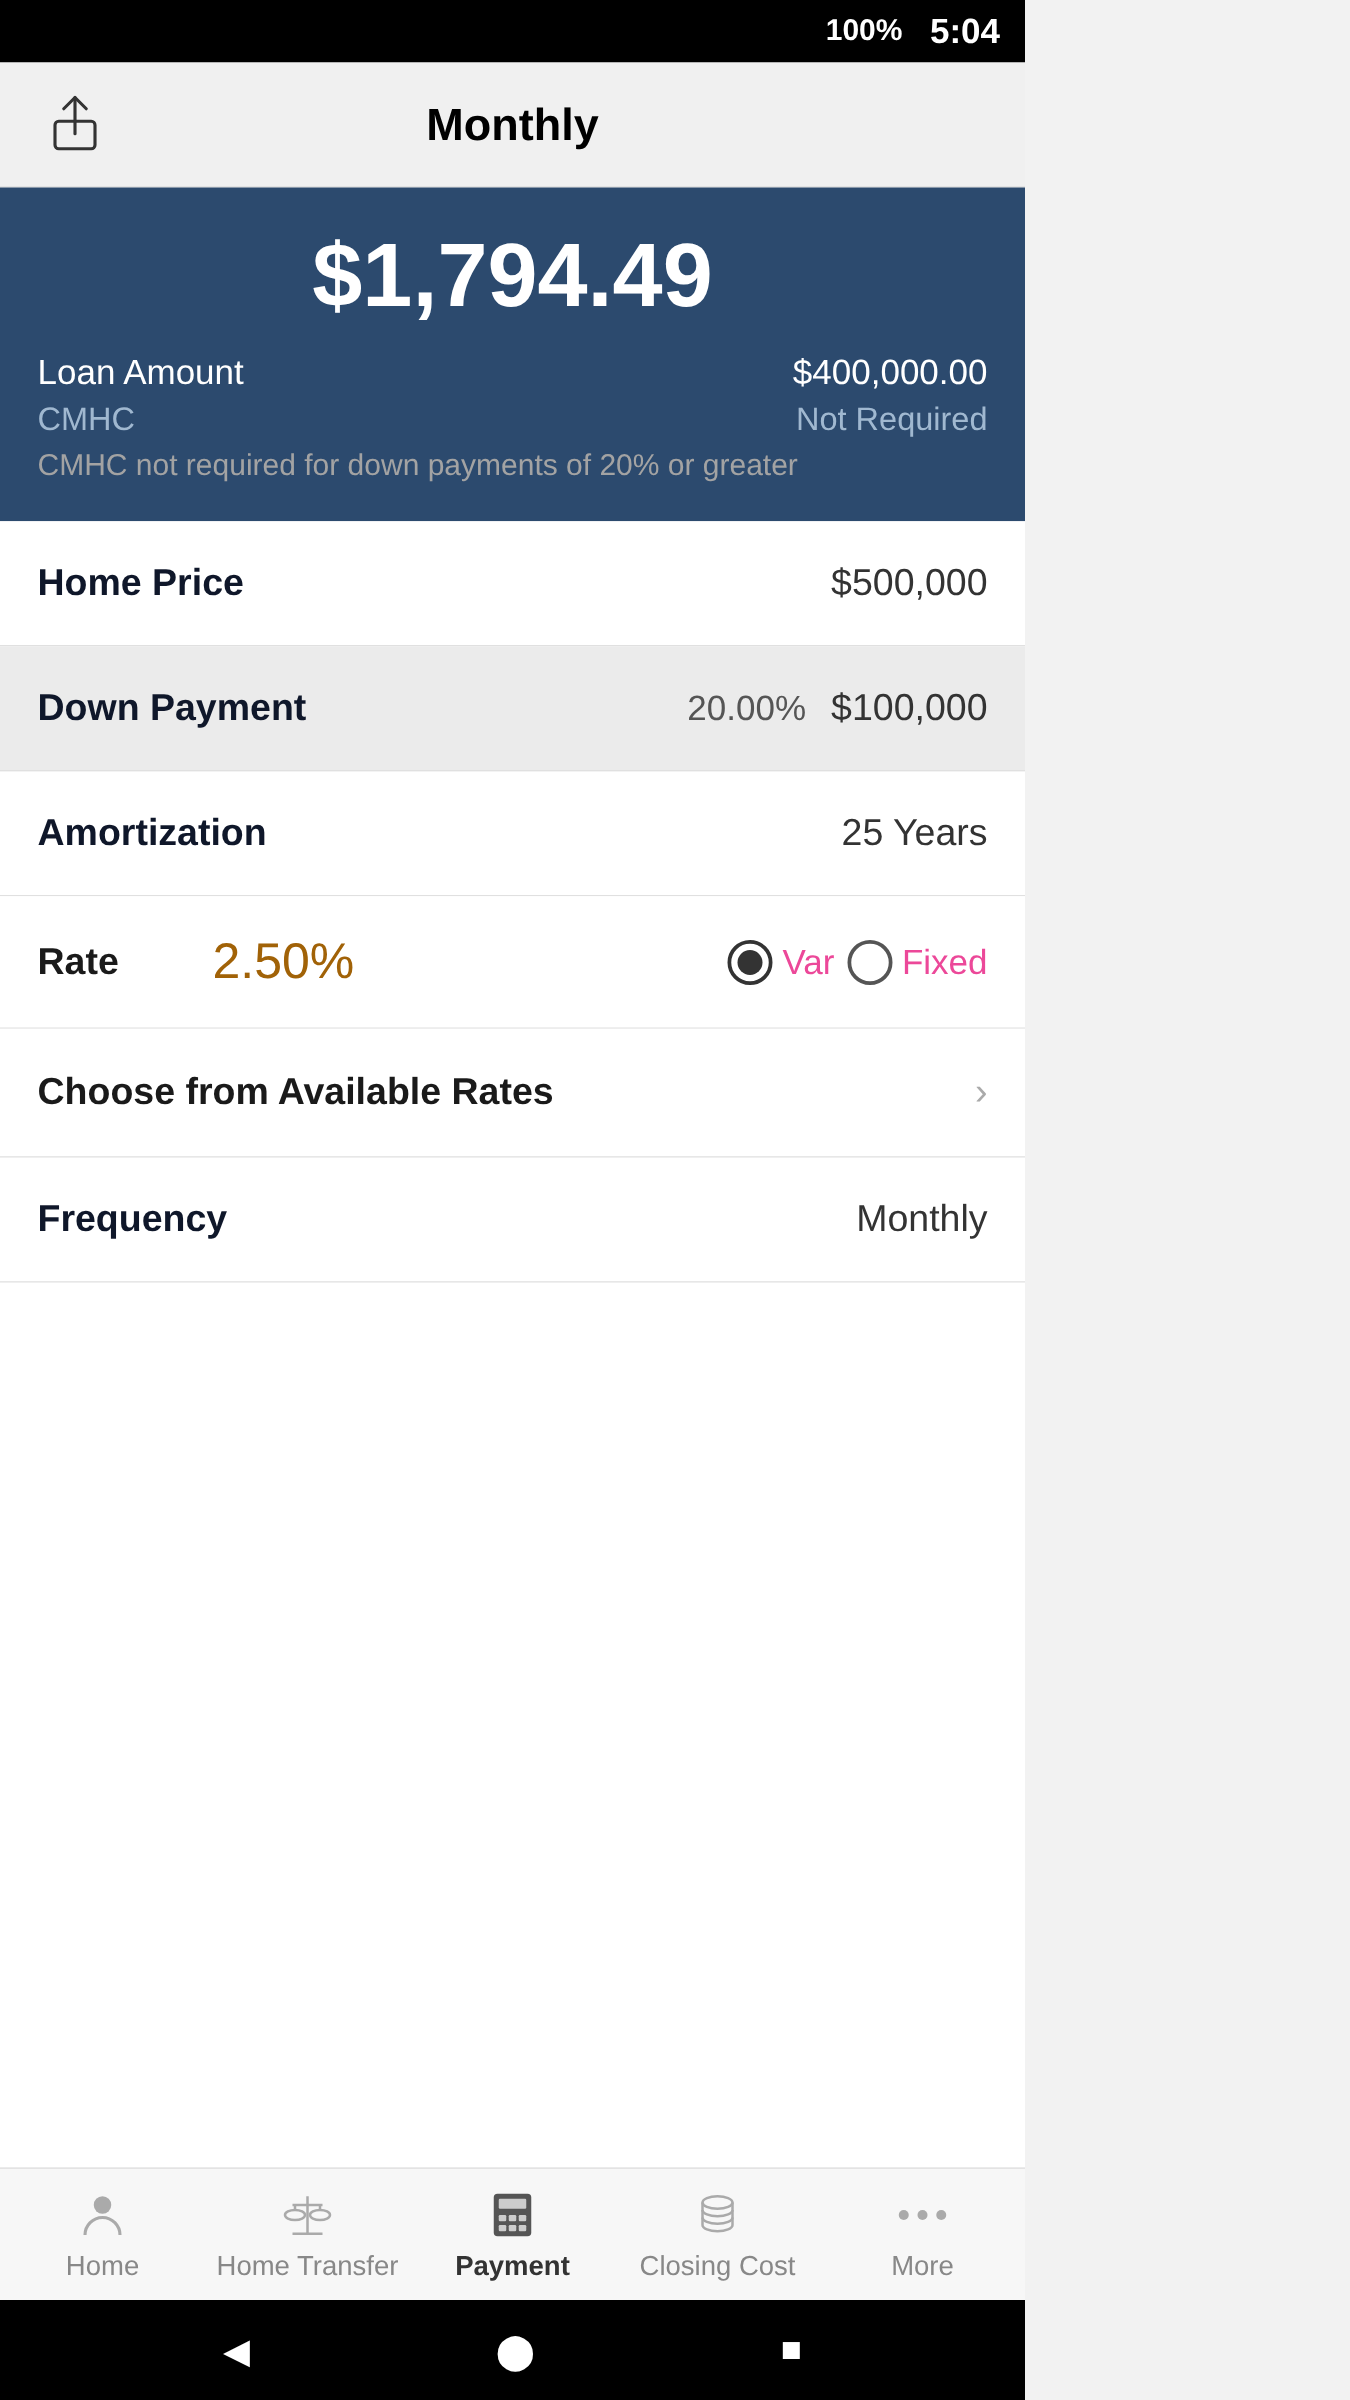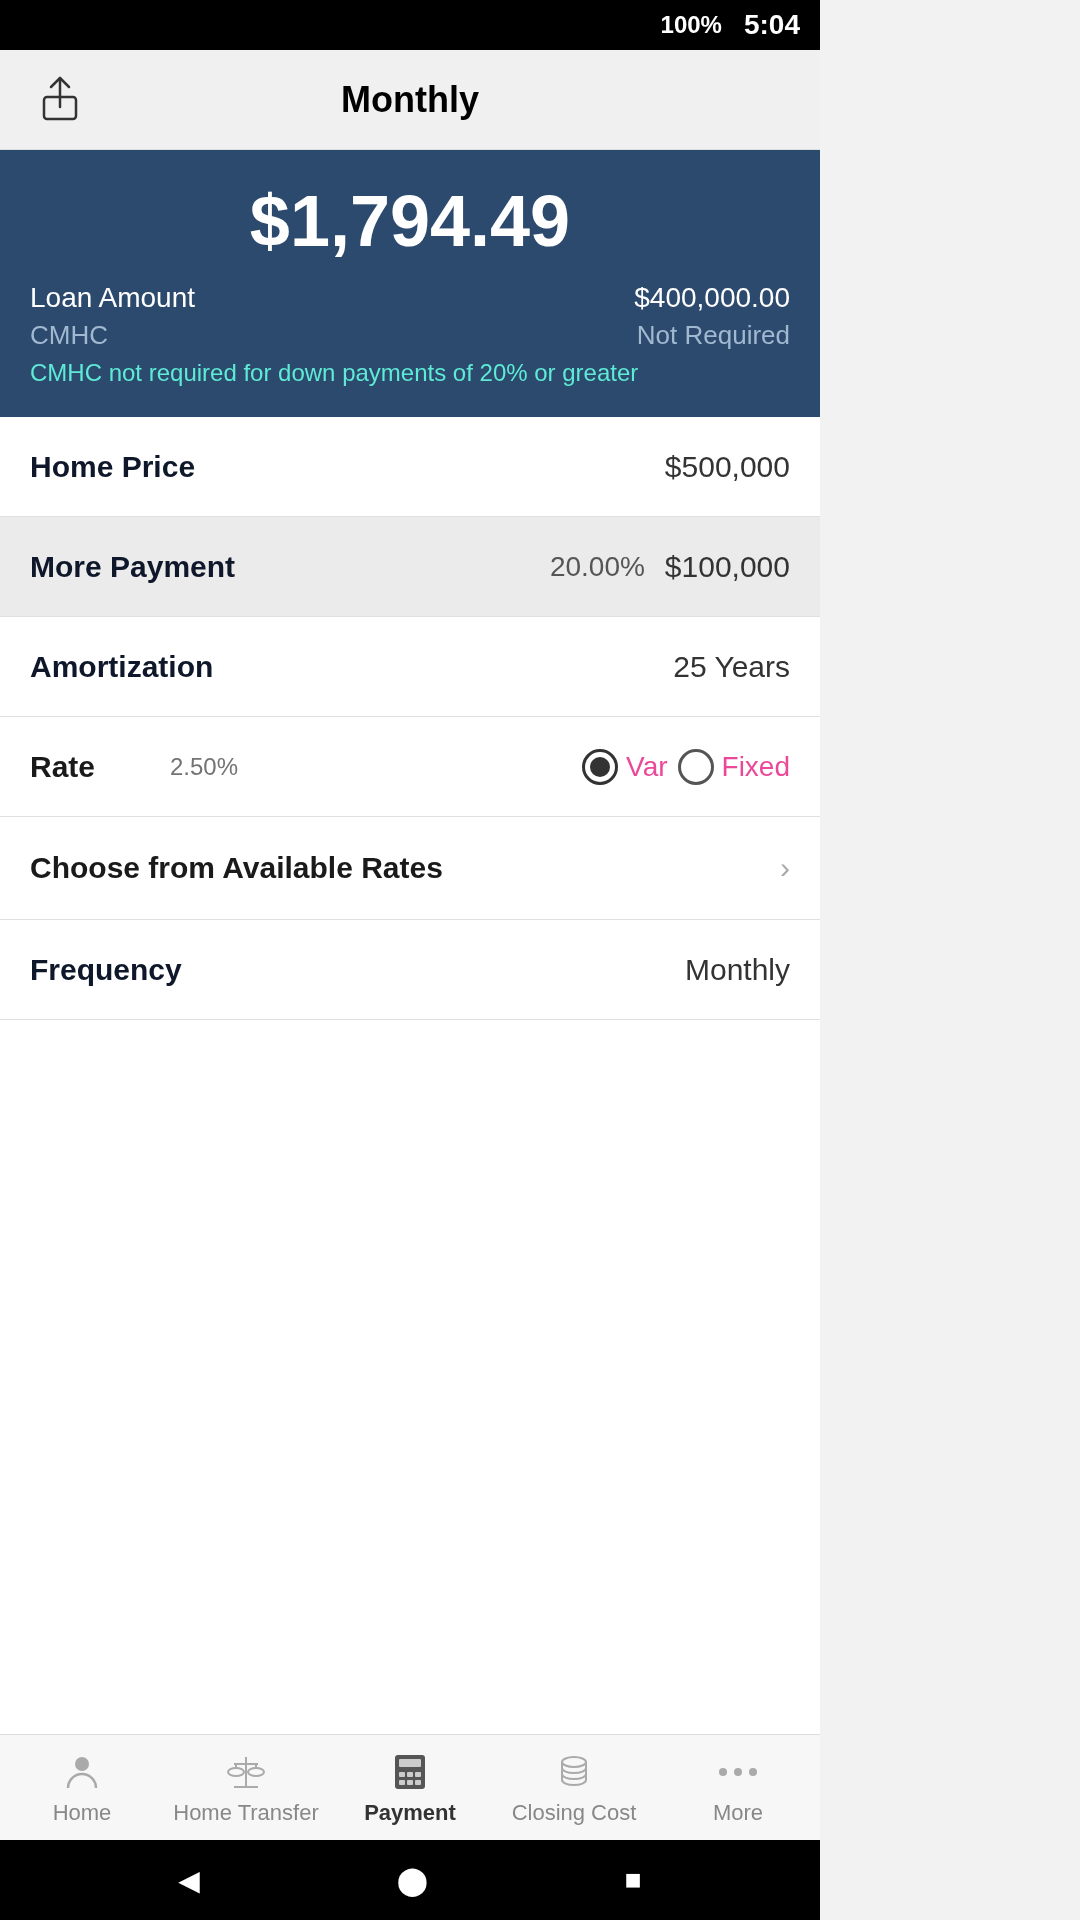--- a/index.html
+++ b/index.html
@@ -80,21 +80,21 @@
     .summary-row .value {
       font-size: 28px;
       color: #fff;
     }
     .summary-row.muted .label,
     .summary-row.muted .value {
       color: #a0b8d0;
       font-size: 26px;
     }
     .summary-note {
-      color: #5eead4;
+      color: #a3a3a3;
       font-size: 24px;
       margin-top: 8px;
     }
 
     
     .content {
       background: #fff;
       flex: 1;
     }
     .row {
@@ -133,22 +133,22 @@
       background: #fff;
       justify-content: space-between;
     }
     .rate-row .row-label {
       font-size: 30px;
       font-weight: 700;
       color: #1a1a1a;
       width: 120px;
     }
     .rate-row .rate-value {
-      font-size: 24px;
-      color: #737373;
+      font-size: 40px;
+      color: #a16207;
       flex: 1;
       padding-left: 20px;
     }
     .rate-options {
       display: flex;
       align-items: center;
       gap: 10px;
     }
     .radio-option {
       display: flex;
@@ -306,21 +306,21 @@
 </div>
 
 <div class="content">
 
   <div class="row">
     <span class="row-label">Home Price</span>
     <span class="row-value">$500,000</span>
   </div>
 
   <div class="row shaded">
-    <span class="row-label">More Payment</span>
+    <span class="row-label">Down Payment</span>
     <span class="row-sub">20.00%</span>
     <span class="row-value">$100,000</span>
   </div>
 
   <div class="row">
     <span class="row-label">Amortization</span>
     <span class="row-value">25 Years</span>
   </div>
 
   <div class="rate-row">

